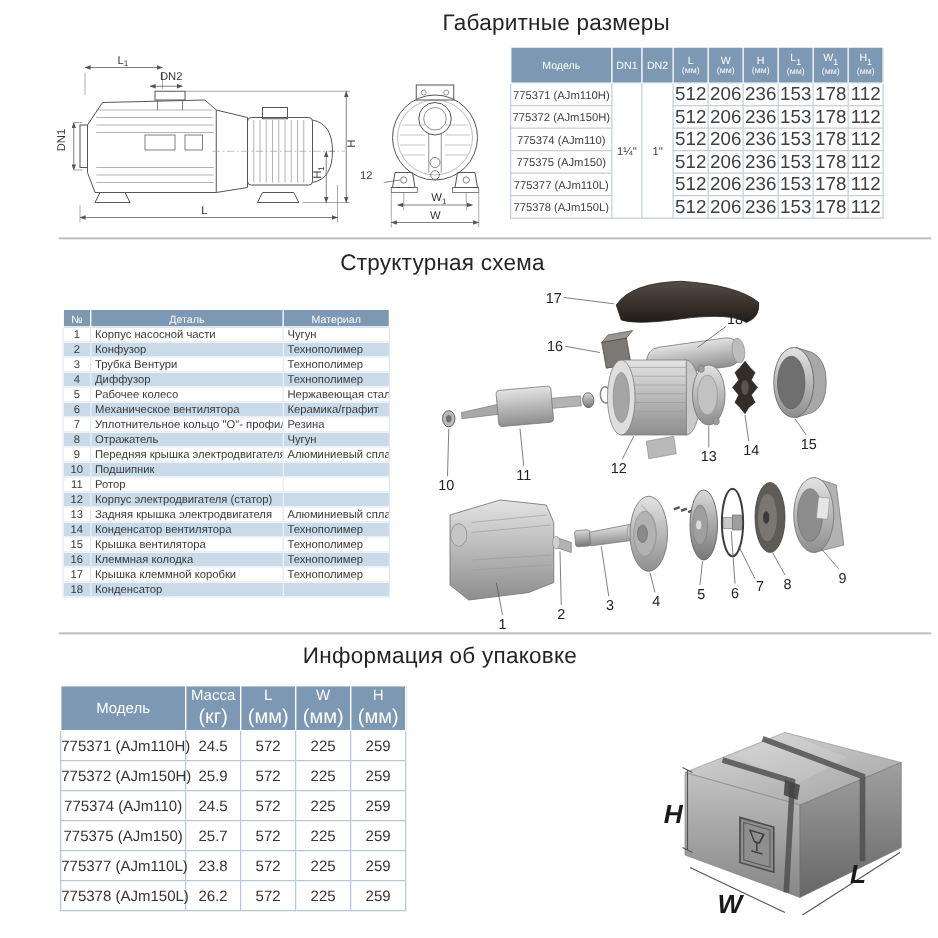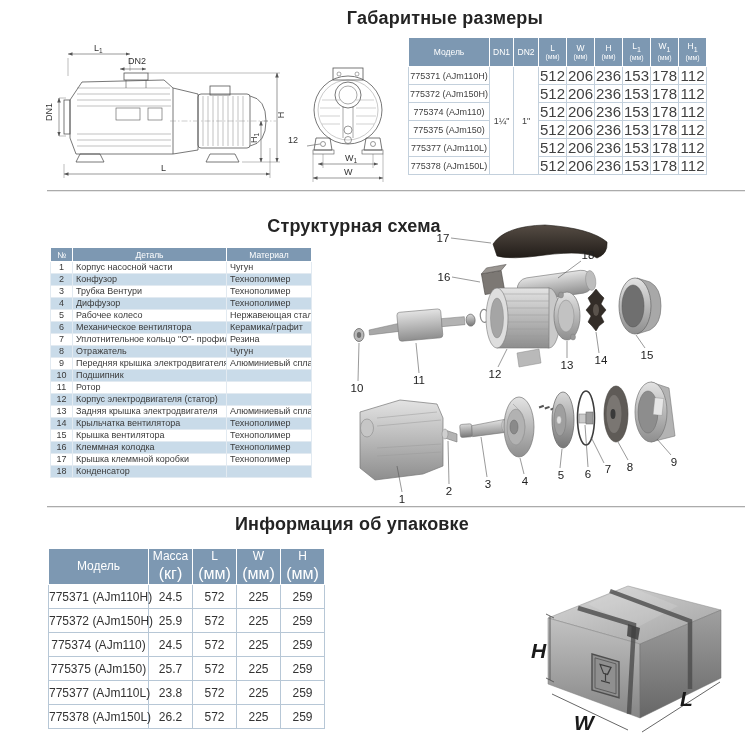--- a/index.html
+++ b/index.html
@@ -4,21 +4,21 @@
 <style>
   :root{
     --header-bg:#7d98b2;
     --alt-row:#c9dbe9;
     --grid:#c3d0dc;
   }
   *{box-sizing:border-box;margin:0;padding:0}
   html,body{width:750px;height:750px;background:#fff;overflow:hidden;
     font-family:"Liberation Sans","DejaVu Sans",sans-serif;color:#3a3a3a;position:relative}
   .abs{position:absolute}
-  .section-title{position:absolute;font-size:18px;font-weight:700;color:#242424;
+  .section-title{position:absolute;font-size:18px;font-weight:400;color:#242424;
     transform:translateX(-50%);white-space:nowrap;letter-spacing:.2px}
   .divider{position:absolute;left:47px;width:698px;height:1px;background:#ababab;
     box-shadow:0 1px 0 #e8e8e8}
 
   
   table{border-collapse:collapse}
   .dims-table{position:absolute;left:408px;top:37px;table-layout:fixed}
   .dims-table th{background:var(--header-bg);color:#fff;font-weight:normal;
     font-size:8.5px;border:1px solid #fff;padding:1px 0;height:29px;vertical-align:middle}
   .dims-table th .unit{display:block;font-size:7px;opacity:.95;line-height:1.2}
@@ -213,21 +213,21 @@
         <td>236</td>
         <td>153</td>
         <td>178</td>
         <td>112</td>
       </tr>
   </tbody>
 </table>
 
 <div class="divider" style="top:190px"></div>
 
-<div class="section-title" style="left:354px;top:216px">Структурная схема</div>
+<div class="section-title" style="left:354px;top:200px">Структурная схема</div>
 
 <table class="parts-table">
   <thead>
     <tr>
       <th class="c-num">№</th>
       <th class="c-det">Деталь</th>
       <th class="c-mat">Материал</th>
     </tr>
   </thead>
   <tbody>
@@ -292,21 +292,21 @@
       <td class="c-det">Корпус электродвигателя (статор)</td>
       <td class="c-mat"></td>
     </tr>
       <tr>
       <td class="c-num">13</td>
       <td class="c-det">Задняя крышка электродвигателя</td>
       <td class="c-mat">Алюминиевый сплав</td>
     </tr>
       <tr>
       <td class="c-num">14</td>
-      <td class="c-det">Крыльчатка вентилятора</td>
+      <td class="c-det">Конденсатор вентилятора</td>
       <td class="c-mat">Технополимер</td>
     </tr>
       <tr>
       <td class="c-num">15</td>
       <td class="c-det">Крышка вентилятора</td>
       <td class="c-mat">Технополимер</td>
     </tr>
       <tr>
       <td class="c-num">16</td>
       <td class="c-det">Клеммная колодка</td>

